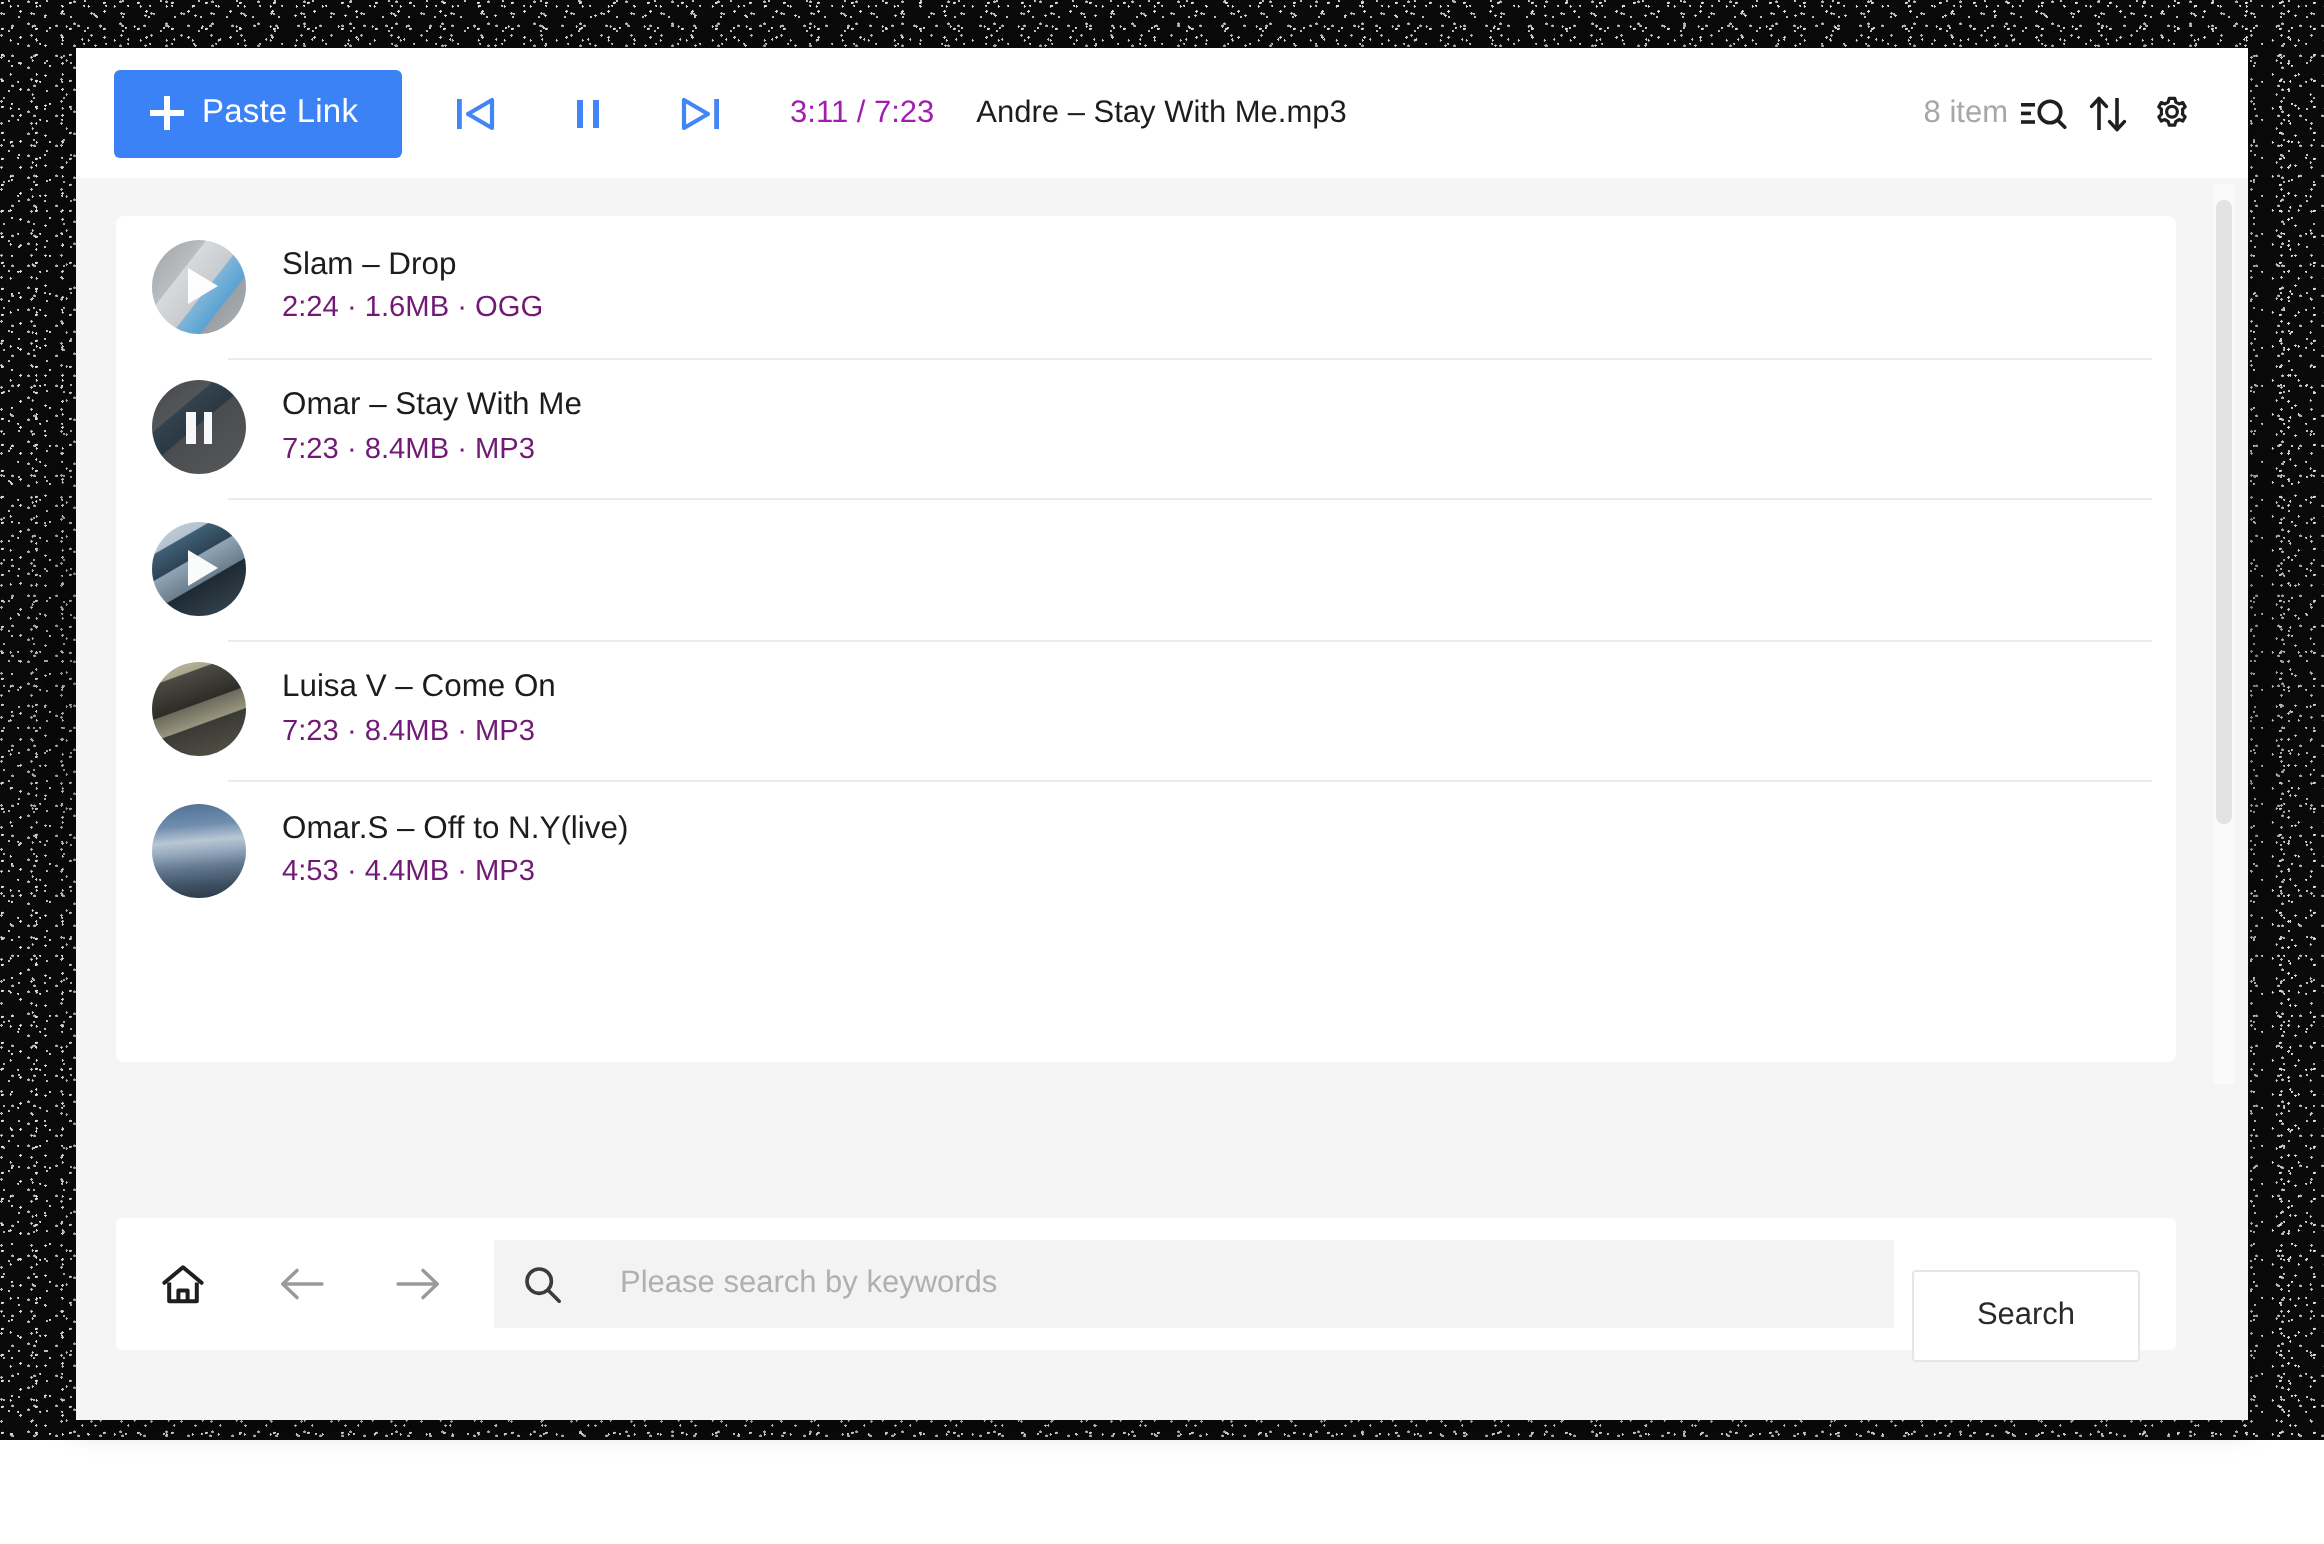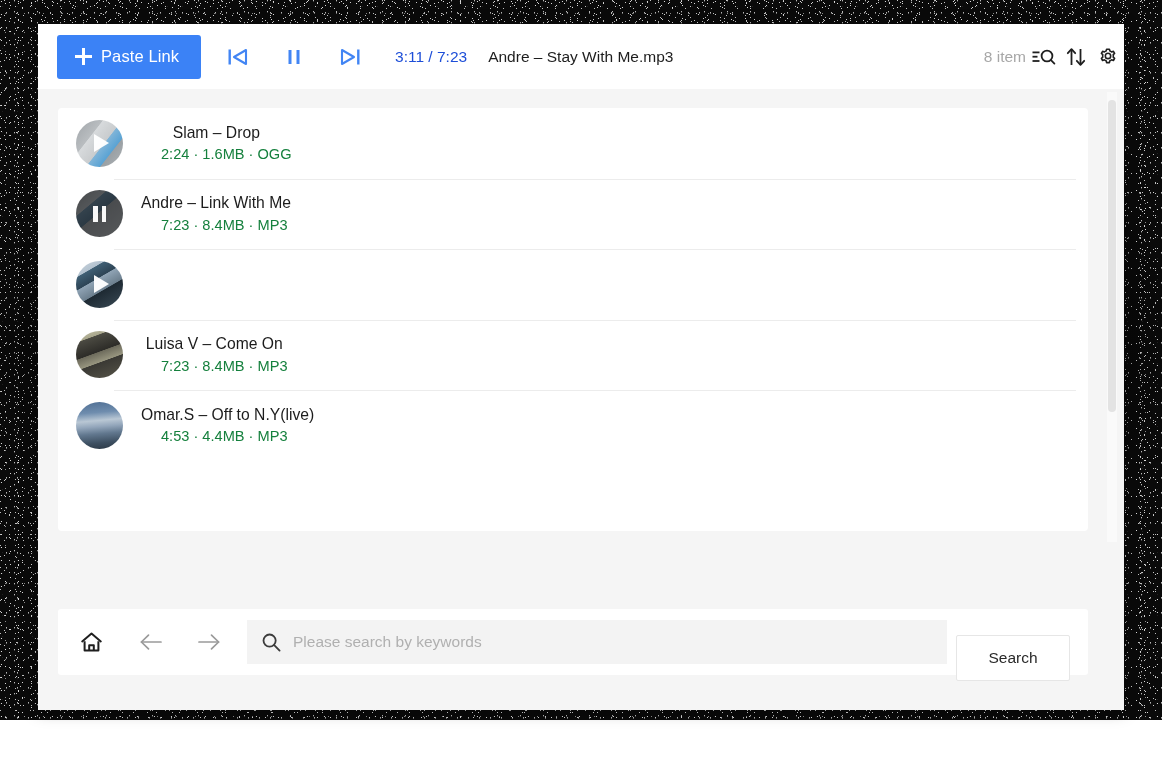--- a/index.html
+++ b/index.html
@@ -120,34 +120,35 @@
     justify-content: center;
     cursor: pointer;
     background: none;
     border: none;
     padding: 0;
   }
 
   #time-display {
     margin-left: 28px;
     font-size: 15.5px;
-    color: #1d4ed8;
+    color: #a21caf;
     white-space: nowrap;
   }
   #now-playing-title {
     margin-left: 21px;
     font-size: 15.5px;
     color: #1d1d1d;
     white-space: nowrap;
   }
 
   #toolbar-right {
     margin-left: auto;
     display: flex;
     align-items: center;
+    padding-right: 22px;
   }
   #item-count {
     font-size: 15.5px;
     color: #a7a7a7;
     white-space: nowrap;
     margin-right: 2px;
   }
   .ticon {
     width: 32px;
     height: 32px;
@@ -253,28 +254,26 @@
     background: rgba(255,255,255,0.96);
   }
 
   .track-meta { margin-left: 18px; }
   .track-title {
     font-size: 15.7px;
     color: #1c1c1c;
     line-height: 1.25;
     margin-bottom: 4px;
     white-space: nowrap;
-    text-align: center;
   }
   .track-sub {
     font-size: 14.6px;
-    color: #15803d;
+    color: #701a75;
     line-height: 1.2;
     white-space: nowrap;
-    margin-left: 20px;
   }
 
   
   #list-scrollbar {
     position: absolute;
     right: 7px;
     top: 3px;
     width: 10px;
     height: 450px;
     background: #fafafa;
@@ -319,21 +318,21 @@
     height: 44px;
     background: #f3f3f3;
     display: flex;
     align-items: center;
     padding: 0 14px;
     margin-left: 17px;
     cursor: text;
   }
   #search-field .mag { flex: none; display: flex; }
   #search-input-text {
-    margin-left: 11px;
+    margin-left: 28px;
     font-size: 15.5px;
     color: #b0b0b0;
     white-space: nowrap;
   }
   #search-button {
     flex: none;
     width: 114px;
     height: 46px;
     margin-left: 9px;
     background: #ffffff;
@@ -440,21 +439,21 @@
           <div class="thumb playing">
             <div class="art art-b"></div>
             <div class="glyph">
               <span class="pause-bars">
                   <i></i>
                   <i></i>
                 </span>
             </div>
           </div>
           <div class="track-meta">
-            <div class="track-title">Andre – Link With Me</div>
+            <div class="track-title">Omar – Stay With Me</div>
             <div class="track-sub">7:23 · 8.4MB · MP3</div>
           </div>
         </div>
 
 
         <div class="track-row">
           <div class="thumb">
             <div class="art art-d"></div>
             <div class="glyph">
                 <span class="play-tri"></span>

